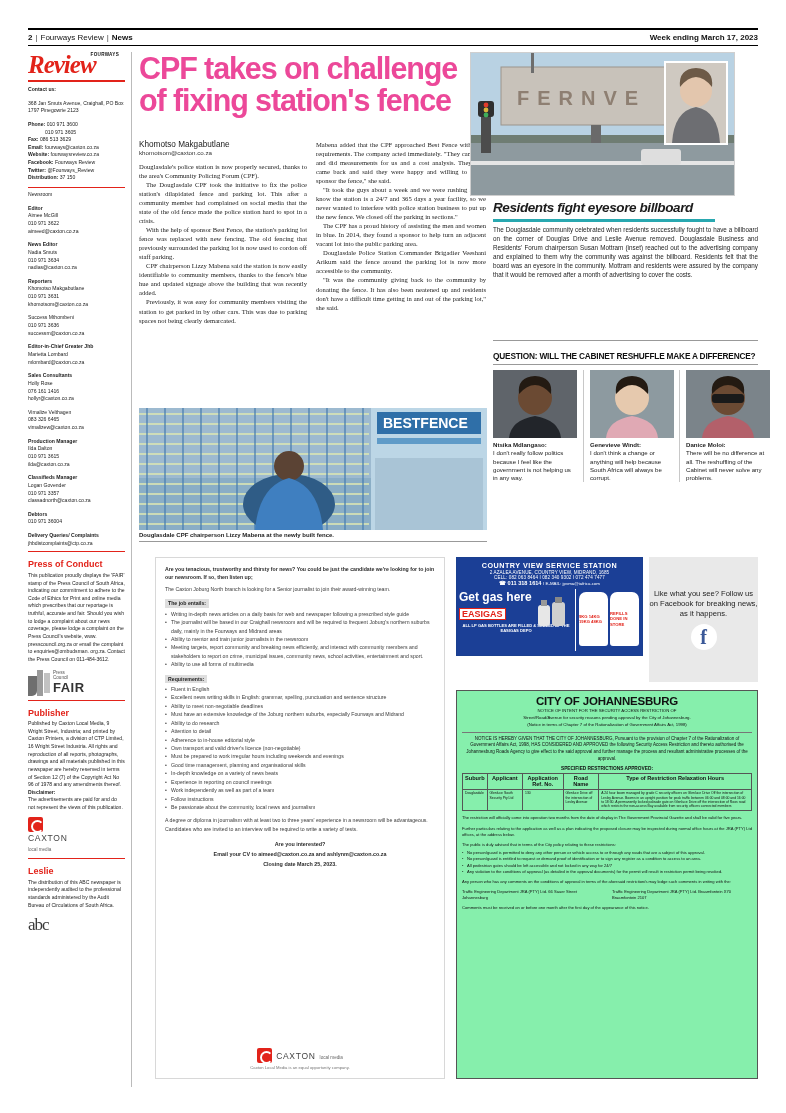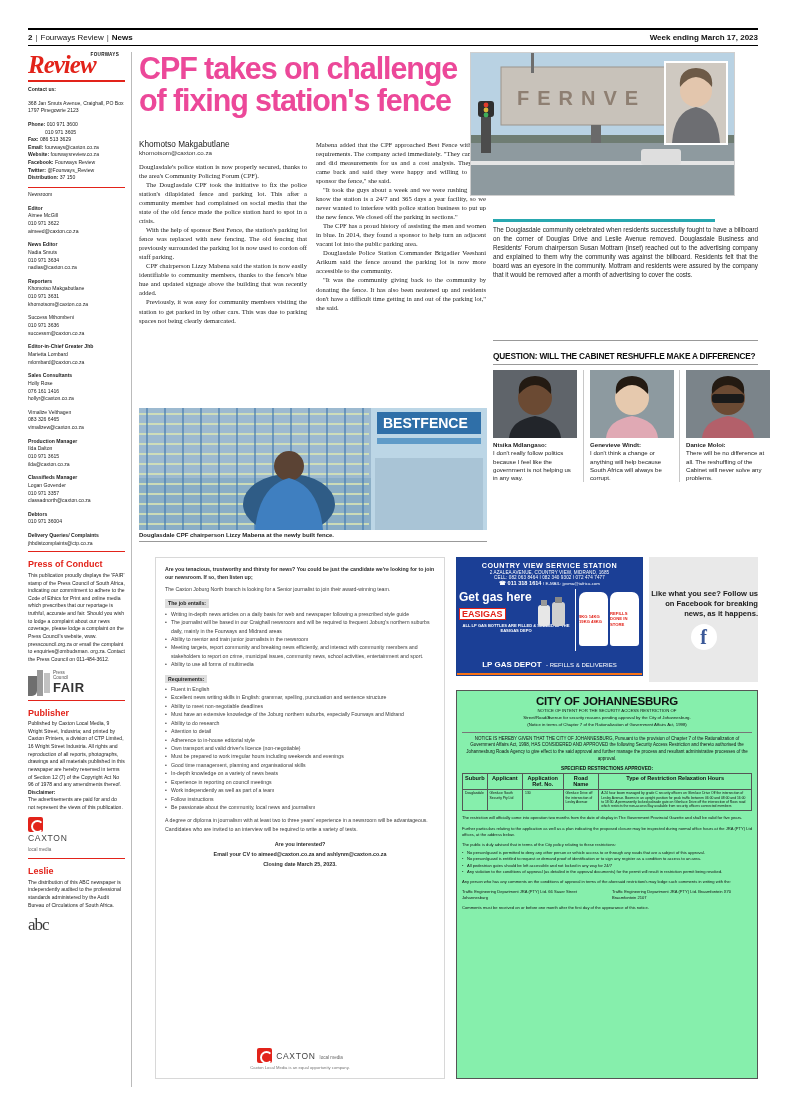--- a/index.html
+++ b/index.html
@@ -131,22 +131,22 @@
   .vac-body ul { list-style: none; }
   .vac-body li { position: relative; padding-left: 6px; }
   .vac-body li::before { content: "•"; position: absolute; left: 0; }
   .vac-foot { text-align: center; font-weight: bold; font-size: 5.4px; line-height: 1.8; margin-top: 7px; color: #2b2b2b;}
   .vac-caxton { position: absolute; left: 0; bottom: 8px; width: 100%;
      display: flex; flex-direction: column; align-items: center; gap: 2px; }
   .vac-caxton .row { display: flex; align-items: center; gap: 4px; }
   .vac-caxton .tag { font-size: 4.2px; color: #777; }
 
   
-  .gas-ad { position: absolute; left: 456px; top: 557px; width: 187px; height: 119px;
-     border: 1px solid #1a3f8f; background: #f97316; overflow: hidden; }
+  .gas-ad { position: absolute; left: 456px; top: 557px; width: 187px; height: 99px;
+     border: 1px solid #1a3f8f; background: #737373; overflow: hidden; }
   .gas-hdr { background: #1b3f96; color: #fff; padding: 3px 4px; }
   .gas-hdr .t1 { font-weight: bold; font-size: 7.2px; letter-spacing: .5px; text-align:center;}
   .gas-hdr .t2 { font-size: 4.6px; letter-spacing: .1px; text-align:center;}
   .gas-hdr .t3 { font-size: 4.6px; letter-spacing: .1px; text-align:center;}
   .gas-hdr .t4 { font-size: 5.6px; font-weight: bold; text-align:center;}
   .gas-mid { display: flex; height: 62px; }
   .gas-left { width: 118px; background: #1b3f96; color: #fff; padding: 2px; position: relative; }
   .gas-left .get { font-size: 12px; font-weight: bold; color: #fff; line-height: 1; }
   .gas-left .easi { background: #fff; border: 1.5px solid #e2231a; color: #e2231a;
      font-weight: bold; font-size: 9px; display: inline-block; padding: 0 2px; margin-top: 2px; }
@@ -156,21 +156,21 @@
   .bottle { width: 30px; height: 54px; background: #fff; border-radius: 7px 7px 3px 3px;
      display: flex; flex-direction: column; align-items: center; justify-content: center; }
   .bottle span { font-size: 4.2px; font-weight: bold; color: #e2231a; line-height: 1.25; }
   .gas-foot { background: #1b3f96; color: #fff; text-align: center; padding: 2px; }
   .gas-foot b { font-size: 8px; }
   .gas-foot i { font-size: 6px; font-style: normal; }
 
   .fb-ad { position: absolute; left: 649px; top: 557px; width: 109px; height: 125px;
      background: #e9e9e9; display: flex; flex-direction: column; align-items: center;
      justify-content: center; gap: 5px; }
-  .fb-ad .txt { text-align: right; font-weight: bold; font-size: 7.6px; line-height: 1.35; color: #1d1d1d; }
+  .fb-ad .txt { text-align: center; font-weight: normal; font-size: 7.6px; line-height: 1.35; color: #1d1d1d; }
   .fb-circle { width: 26px; height: 26px; border-radius: 50%; background: #fff;
      display: flex; align-items: center; justify-content: center; }
   .fb-circle span { color: #3b5998; font-family: "Liberation Serif", serif; font-weight: bold; font-size: 20px; line-height: 1;}
 
   
   .coj { position: absolute; left: 456px; top: 690px; width: 302px; height: 389px;
      border: 1px solid #555; background: #86efac; padding: 4px 5px; }
   .coj h1 { text-align: center; font-weight: bold; font-size: 11.5px; letter-spacing: -.2px; }
   .coj .sub { text-align: center; font-size: 4.3px; line-height: 1.45; margin-top: 1px; }
   .coj .rule { border-top: 1px solid #777; margin: 3px 0; }
@@ -429,20 +429,21 @@
     </svg>
     <div class="tr-inset">
       <svg width="60" height="80" viewBox="0 0 60 80">
         <rect width="60" height="80" fill="#cfc9c1"></rect>
         <circle cx="30" cy="28" r="16" fill="#e3c6ad"></circle>
         <path d="M14 24 q16 -20 32 0 q2 -18 -16 -19 q-18 1 -16 19Z" fill="#6d5a47"></path>
         <path d="M30 44 q-22 4 -24 36 h48 q-2 -32 -24 -36Z" fill="#6d6e72"></path>
       </svg>
     </div>
   </div>
+  <div class="tr-title">Residents fight eyesore billboard</div>
   <div class="tr-rule"></div>
   <div class="tr-body">The Douglasdale community celebrated when residents successfully fought to have a billboard on the corner of Douglas Drive and Leslie Avenue removed. Douglasdale Business and Residents' Forum chairperson Susan Mottram (inset) reached out to the advertising company and explained to them why the community was against the billboard. Residents felt that the board was an eyesore in the community. Mottram and residents were assured by the company that it would be removed after a month of advertising to cover the costs.</div>
   <div class="tr-divider"></div>
 
   <div class="vox-q">QUESTION: WILL THE CABINET RESHUFFLE MAKE A DIFFERENCE?</div>
   <div class="vox-rule"></div>
   <div class="vox-row" id="vox-row">
       <div class="vox-item">
         <div class="vox-img"><svg width="84" height="68" viewBox="0 0 84 68">
             <rect width="84" height="68" fill="#5f646a"></rect>

